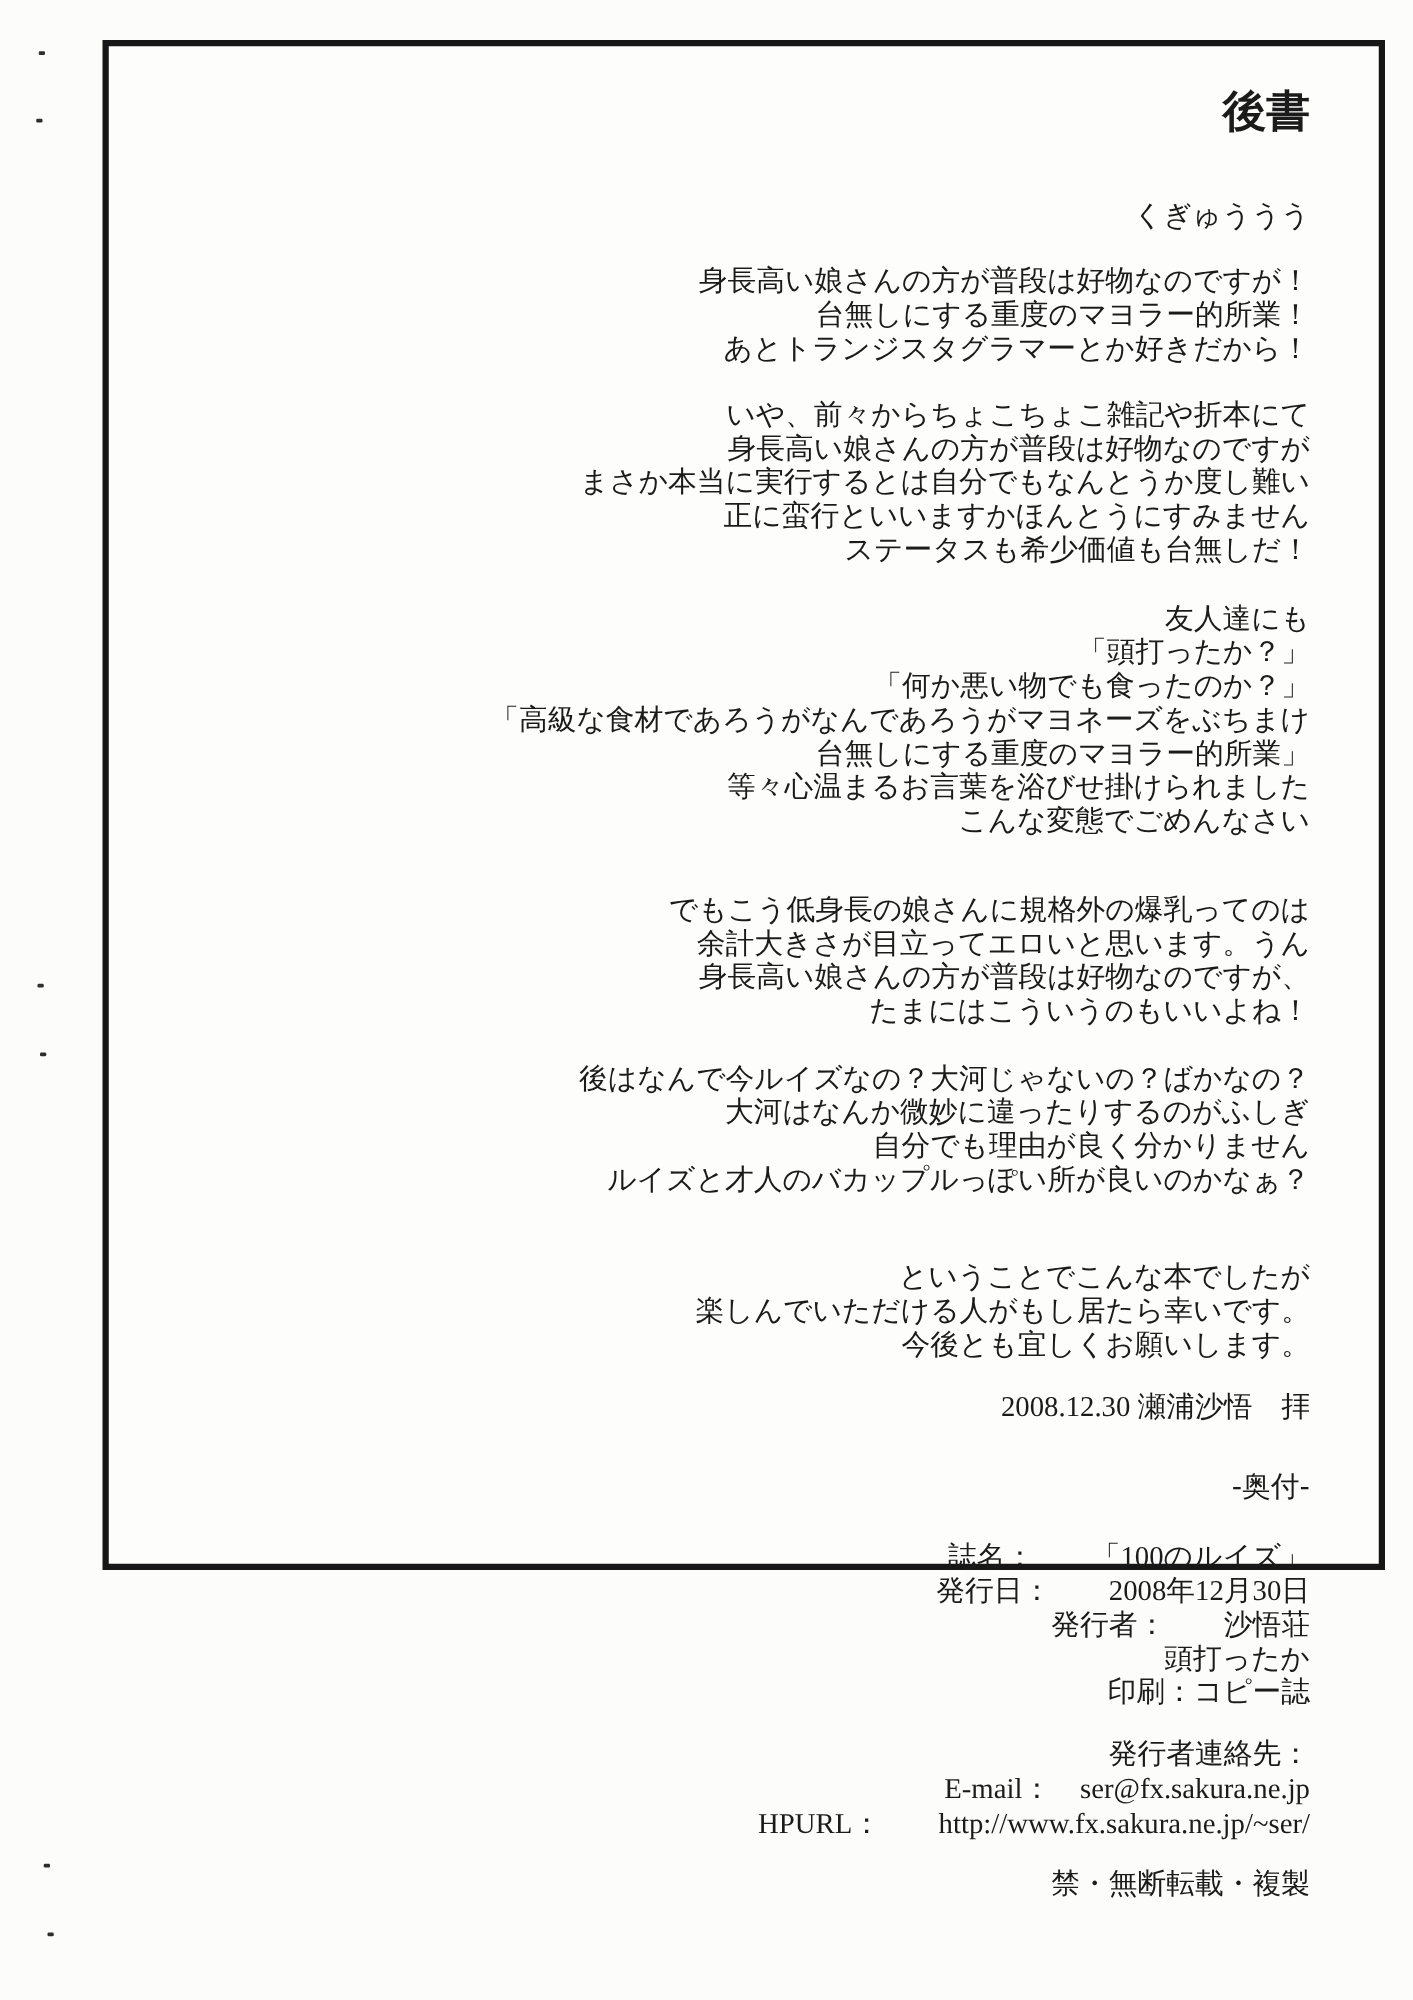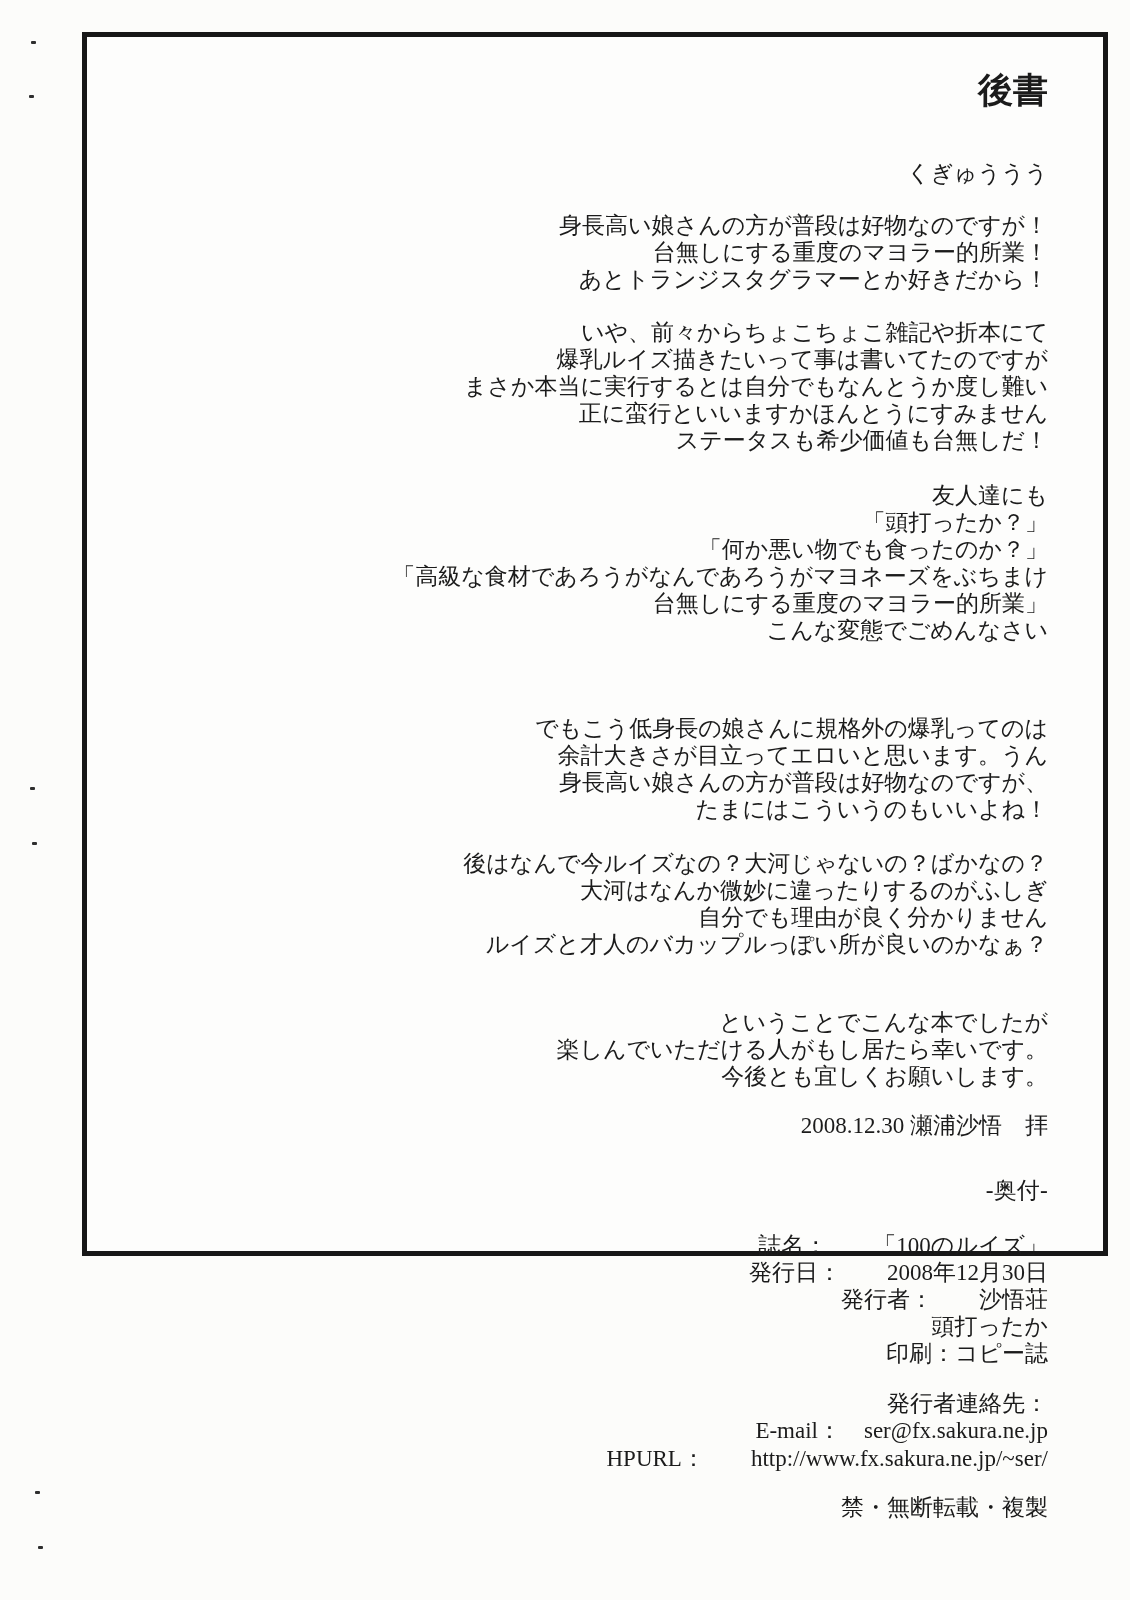--- a/index.html
+++ b/index.html
@@ -78,32 +78,33 @@
   </div>
 
   <div class="block" style="top:175px">
     <div class="line">身長高い娘さんの方が普段は好物なのですが！</div>
     <div class="line">台無しにする重度のマヨラー的所業！</div>
     <div class="line">あとトランジスタグラマーとか好きだから！</div>
   </div>
 
   <div class="block" style="top:282px">
     <div class="line">いや、前々からちょこちょこ雑記や折本にて</div>
-    <div class="line">爆乳ルイズ描きたいって事は書いてたのですが</div>
+    <div class="line">身長高い娘さんの方が普段は好物なのですが</div>
     <div class="line">まさか本当に実行するとは自分でもなんとうか度し難い</div>
     <div class="line">正に蛮行といいますかほんとうにすみません</div>
     <div class="line">ステータスも希少価値も台無しだ！</div>
   </div>
 
   <div class="block" style="top:445px">
     <div class="line">友人達にも</div>
     <div class="line">「頭打ったか？」</div>
     <div class="line">「何か悪い物でも食ったのか？」</div>
     <div class="line">「高級な食材であろうがなんであろうがマヨネーズをぶちまけ</div>
     <div class="line">台無しにする重度のマヨラー的所業」</div>
+    <div class="line">等々心温まるお言葉を浴びせ掛けられました</div>
     <div class="line">こんな変態でごめんなさい</div>
   </div>
 
   <div class="block" style="top:678px">
     <div class="line">でもこう低身長の娘さんに規格外の爆乳ってのは</div>
     <div class="line">余計大きさが目立ってエロいと思います。うん</div>
     <div class="line">身長高い娘さんの方が普段は好物なのですが、</div>
     <div class="line">たまにはこういうのもいいよね！</div>
   </div>
 

